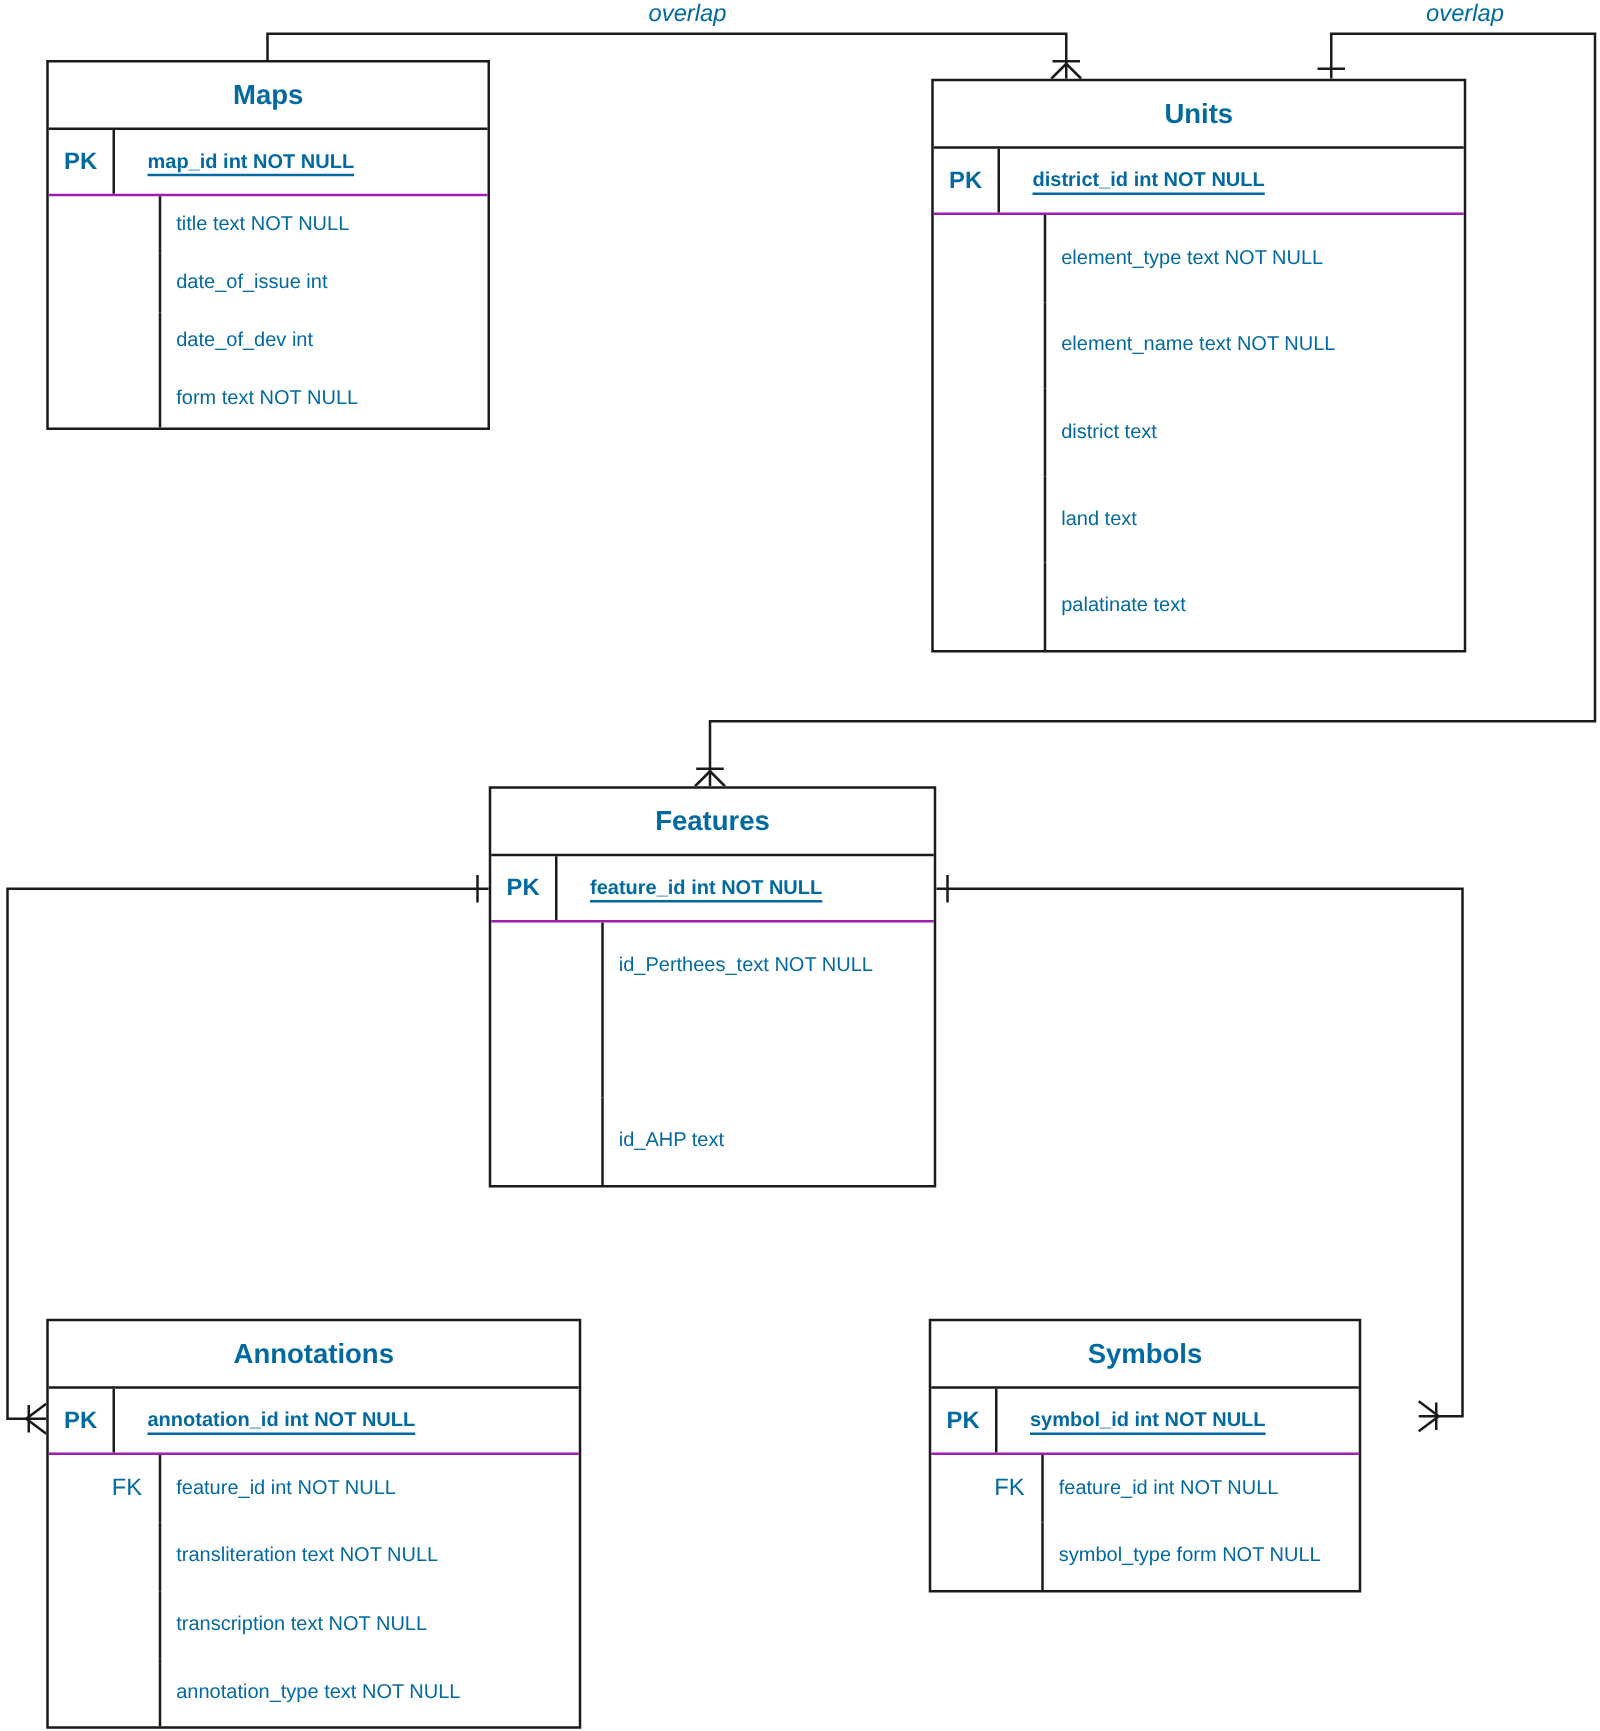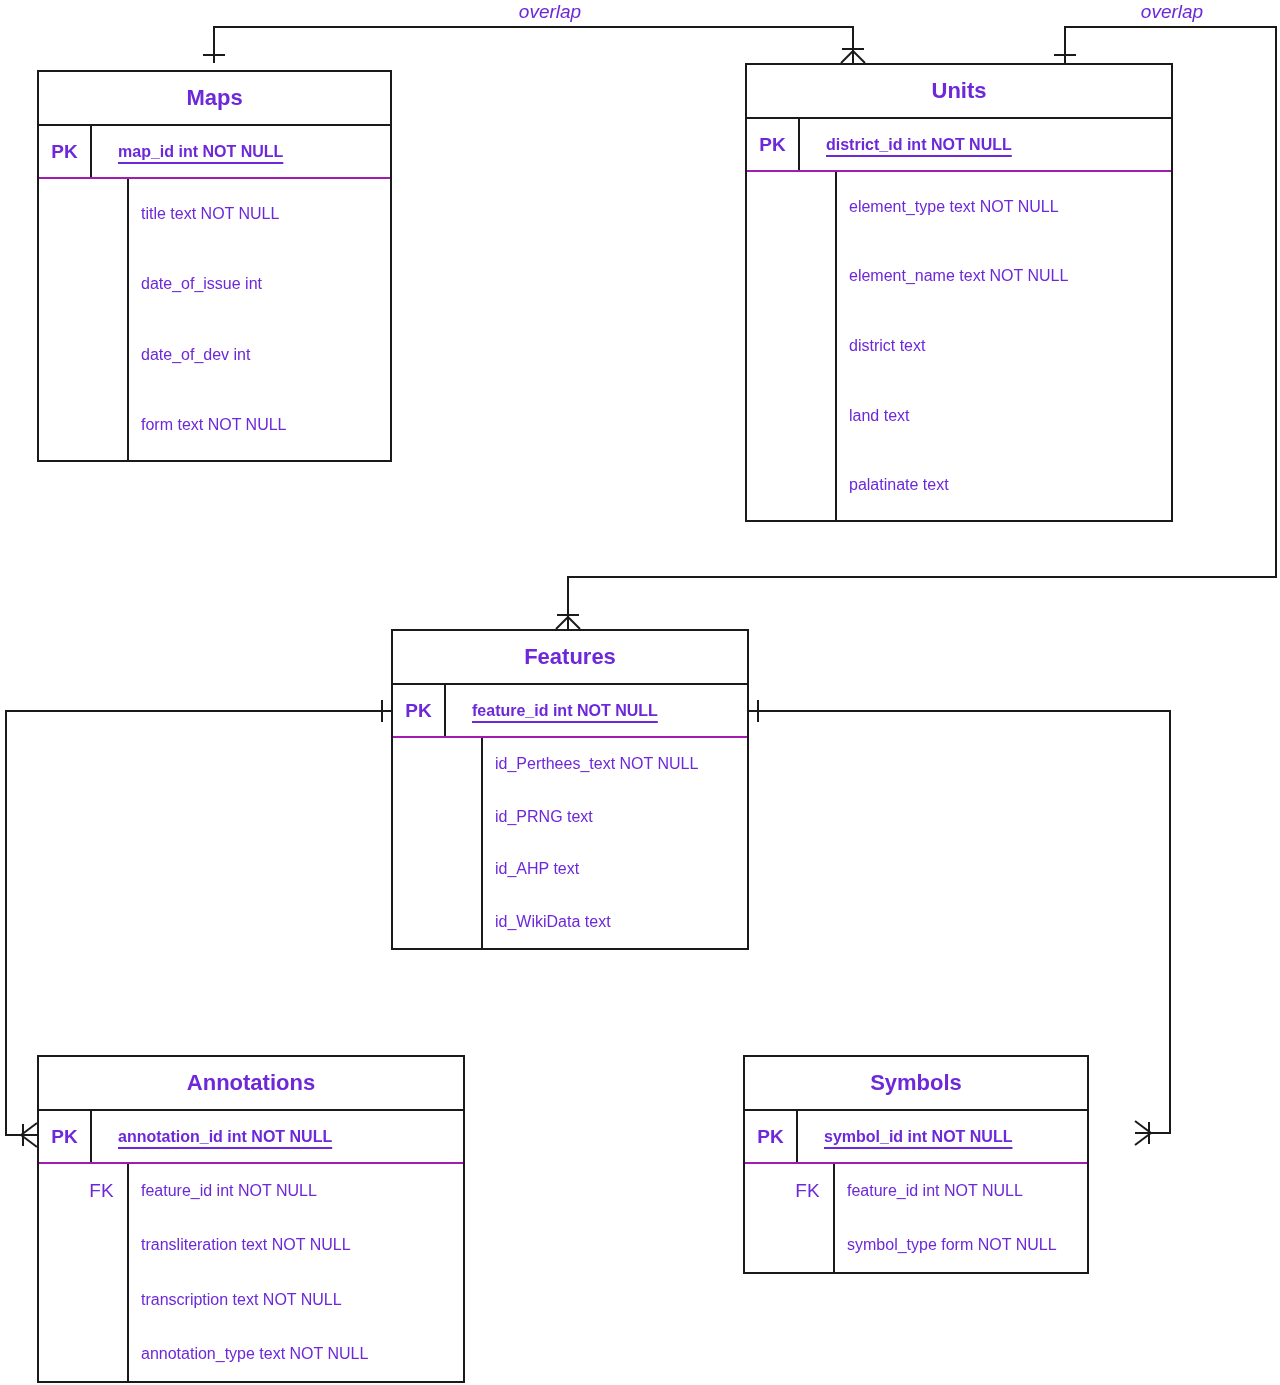--- a/index.html
+++ b/index.html
@@ -2,21 +2,21 @@
 <html><head>
 <meta charset="utf-8">
 <style>
   html,body{margin:0;padding:0;background:#ffffff;}
   #canvas{
     position:relative;
     width:1280px;
     height:1385px;
     background:#ffffff;
     font-family:"Liberation Sans", sans-serif;
-    color:#6d28d9;
+    color:#0369a1;
     overflow:hidden;
   }
   #wires{position:absolute;left:0;top:0;width:1280px;height:1385px;}
   #wires line, #wires polyline{stroke:#1a1a1a;stroke-width:2;fill:none;}
 
   .rel-label{
     position:absolute;
     transform:translateX(-50%);
     font-style:italic;
     font-size:19px;
@@ -130,21 +130,21 @@
         <line x1="1149" y1="1122" x2="1149" y2="1144"></line>
         <line x1="1151" y1="1133" x2="1135" y2="1121"></line>
         <line x1="1151" y1="1133" x2="1135" y2="1145"></line>
       </g>
     </g>
   </svg>
 
   <div class="rel-label" style="left:550px;top:2px;">overlap</div>
   <div class="rel-label" style="left:1172px;top:2px;">overlap</div>
 
-  <div class="entity" style="left:37px;top:70px;width:355px;height:392px;">
+  <div class="entity" style="left:37px;top:48px;width:355px;height:296px;">
     <div class="entity-title">Maps</div>
     <div class="row pk-row">
       <div class="keycol pk-key">PK</div>
       <div class="attr">
           <span class="pk-attr-text">map_id int NOT NULL</span>
         </div>
     </div>
     <div class="entity-body">
       <div class="row">
           <div class="keycol"></div>
@@ -205,29 +205,24 @@
           <span class="pk-attr-text">feature_id int NOT NULL</span>
         </div>
     </div>
     <div class="entity-body">
       <div class="row">
           <div class="keycol"></div>
           <div class="attr">id_Perthees_text NOT NULL</div>
         </div>
       <div class="row">
           <div class="keycol"></div>
-          <div class="attr">id_PRNG text</div>
         </div>
       <div class="row">
           <div class="keycol"></div>
           <div class="attr">id_AHP text</div>
-        </div>
-      <div class="row">
-          <div class="keycol"></div>
-          <div class="attr">id_WikiData text</div>
         </div>
     </div>
   </div>
 
   <div class="entity" style="left:37px;top:1055px;width:428px;height:328px;">
     <div class="entity-title">Annotations</div>
     <div class="row pk-row">
       <div class="keycol pk-key">PK</div>
       <div class="attr">
           <span class="pk-attr-text">annotation_id int NOT NULL</span>

